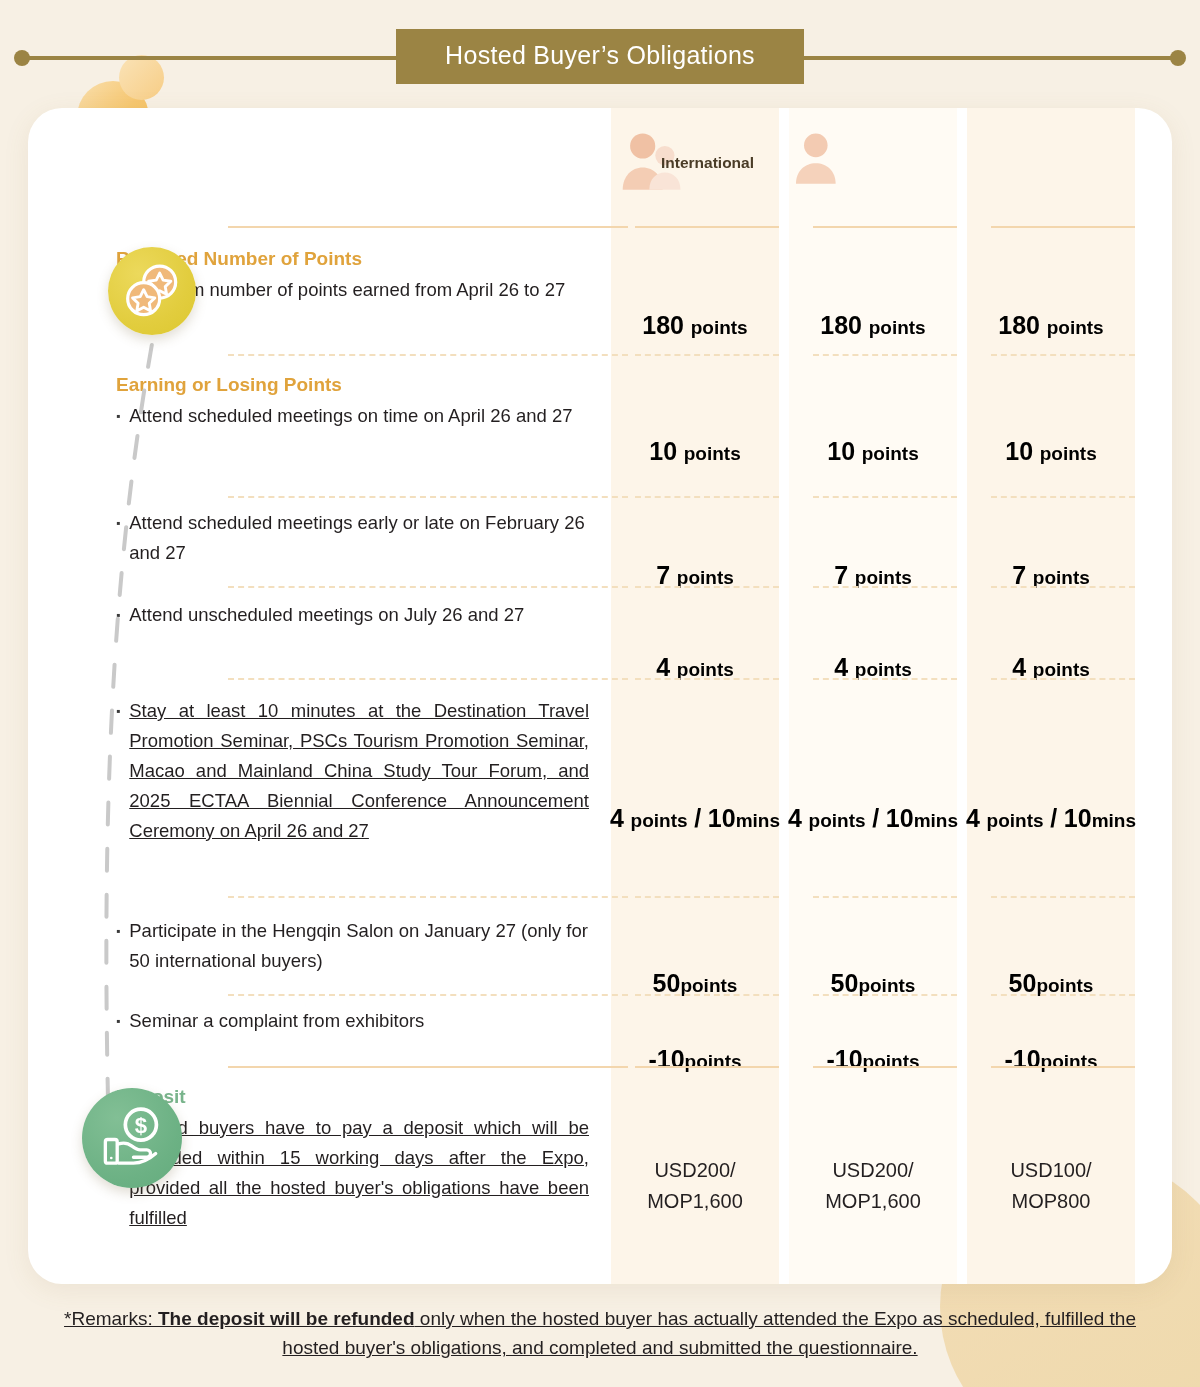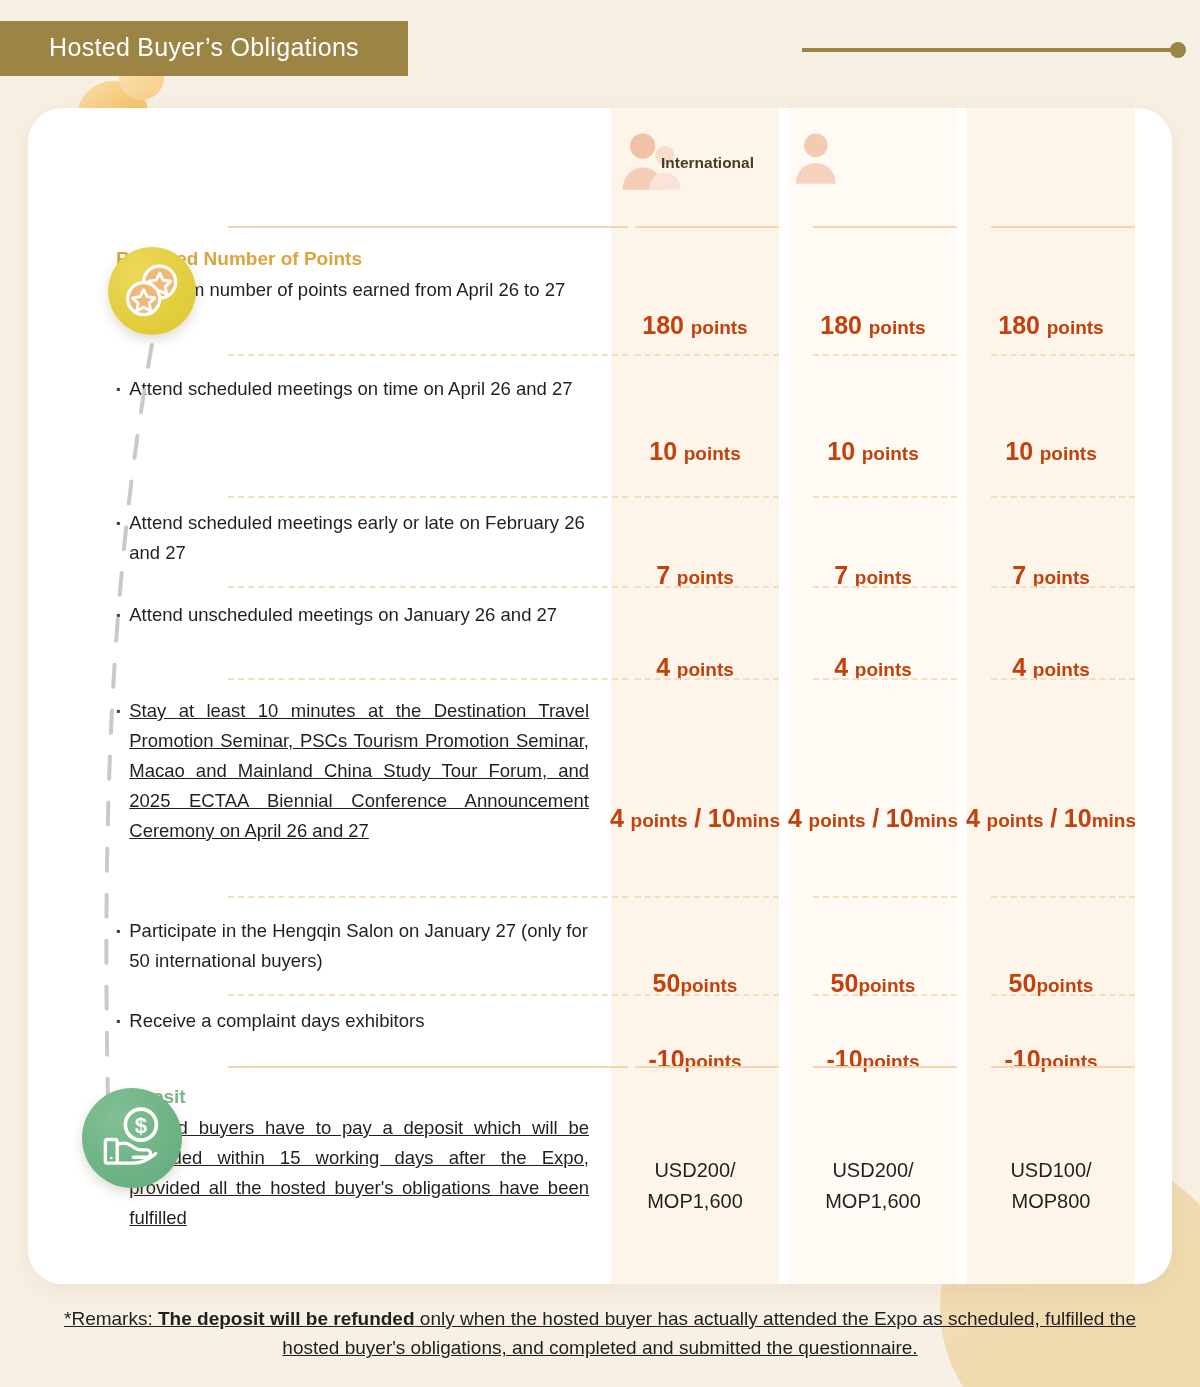--- a/index.html
+++ b/index.html
@@ -33,23 +33,23 @@
     right: -40px; bottom: -70px;
     width: 300px; height: 300px;
     border-radius: 50%;
     background: linear-gradient(150deg,#f3ddb7 0%, #eed9ab 100%);
     z-index: 1;
   }
 
   
   .title-wrap {
     position: absolute;
-    top: 8px; left: 0; right: 0; height: 80px;
+    top: 16px; left: 0; right: 0; height: 80px;
     z-index: 5;
-    display: flex; align-items: center; 
+    display: flex; align-items: center; justify-content: center;
   }
   .title-rule {
     position: absolute;
     top: 40px; height: 4px;
     background: #9b8444;
   }
   .title-rule.left  { left: 18px; right: 802px; }
   .title-rule.right { left: 802px; right: 18px; }
   .title-dot {
     position: absolute; top: 34px;
@@ -179,21 +179,21 @@
     font-size: 18.5px;
     color: #231f20;
     line-height: 30px;
   }
   .bullet-text.justify { text-align: justify; text-decoration: underline; }
 
   
   .val-main {
     font-size: 24px;
     font-weight: bold;
-    color: #c2410c;
+    color: #000000;
     white-space: nowrap;
     margin-top: 44px;
   }
   .val-main .num { font-size: 25px; }
   .val-main .unit { font-size: 19px; font-weight: bold; }
   .val-money {
     font-size: 20px;
     color: #231f20;
     line-height: 1.55;
     font-weight: normal;
@@ -312,20 +312,21 @@
       </div>
     </div>
 
     <div class="sep sep-label" style="top:246px"></div>
     <div class="sep sep-v0" style="top:246px"></div>
     <div class="sep sep-v1" style="top:246px"></div>
     <div class="sep sep-v2" style="top:246px"></div>
 
     <div class="row" style="top:266px; height:110px">
       <div class="cell-label">
+        <div class="sec-head points">Earning or Losing Points</div>
         <div class="bullet-row">
           <span class="bullet-mark">▪</span>
           <span class="bullet-text">Attend scheduled meetings on time on April 26 and 27</span>
         </div>
       </div>
       <div class="cell-val">
         <div class="val-main"><span class="num">10</span>&nbsp;<span class="unit">points</span></div>
       </div>
       <div class="cell-gap"></div>
       <div class="cell-val">
@@ -364,21 +365,21 @@
 
     <div class="sep sep-label" style="top:478px"></div>
     <div class="sep sep-v0" style="top:478px"></div>
     <div class="sep sep-v1" style="top:478px"></div>
     <div class="sep sep-v2" style="top:478px"></div>
 
     <div class="row" style="top:492px; height:90px">
       <div class="cell-label">
         <div class="bullet-row">
           <span class="bullet-mark">▪</span>
-          <span class="bullet-text">Attend unscheduled meetings on January 26 and 27</span>
+          <span class="bullet-text">Attend unscheduled meetings on July 26 and 27</span>
         </div>
       </div>
       <div class="cell-val">
         <div class="val-main"><span class="num">4</span>&nbsp;<span class="unit">points</span></div>
       </div>
       <div class="cell-gap"></div>
       <div class="cell-val">
         <div class="val-main"><span class="num">4</span>&nbsp;<span class="unit">points</span></div>
       </div>
       <div class="cell-gap"></div>
@@ -439,21 +440,21 @@
 
     <div class="sep sep-label" style="top:886px"></div>
     <div class="sep sep-v0" style="top:886px"></div>
     <div class="sep sep-v1" style="top:886px"></div>
     <div class="sep sep-v2" style="top:886px"></div>
 
     <div class="row" style="top:898px; height:62px">
       <div class="cell-label">
         <div class="bullet-row">
           <span class="bullet-mark">▪</span>
-          <span class="bullet-text">Receive a complaint days exhibitors</span>
+          <span class="bullet-text">Seminar a complaint from exhibitors</span>
         </div>
       </div>
       <div class="cell-val">
         <div class="val-main"><span class="num">-10</span><span class="unit">points</span></div>
       </div>
       <div class="cell-gap"></div>
       <div class="cell-val">
         <div class="val-main"><span class="num">-10</span><span class="unit">points</span></div>
       </div>
       <div class="cell-gap"></div>

